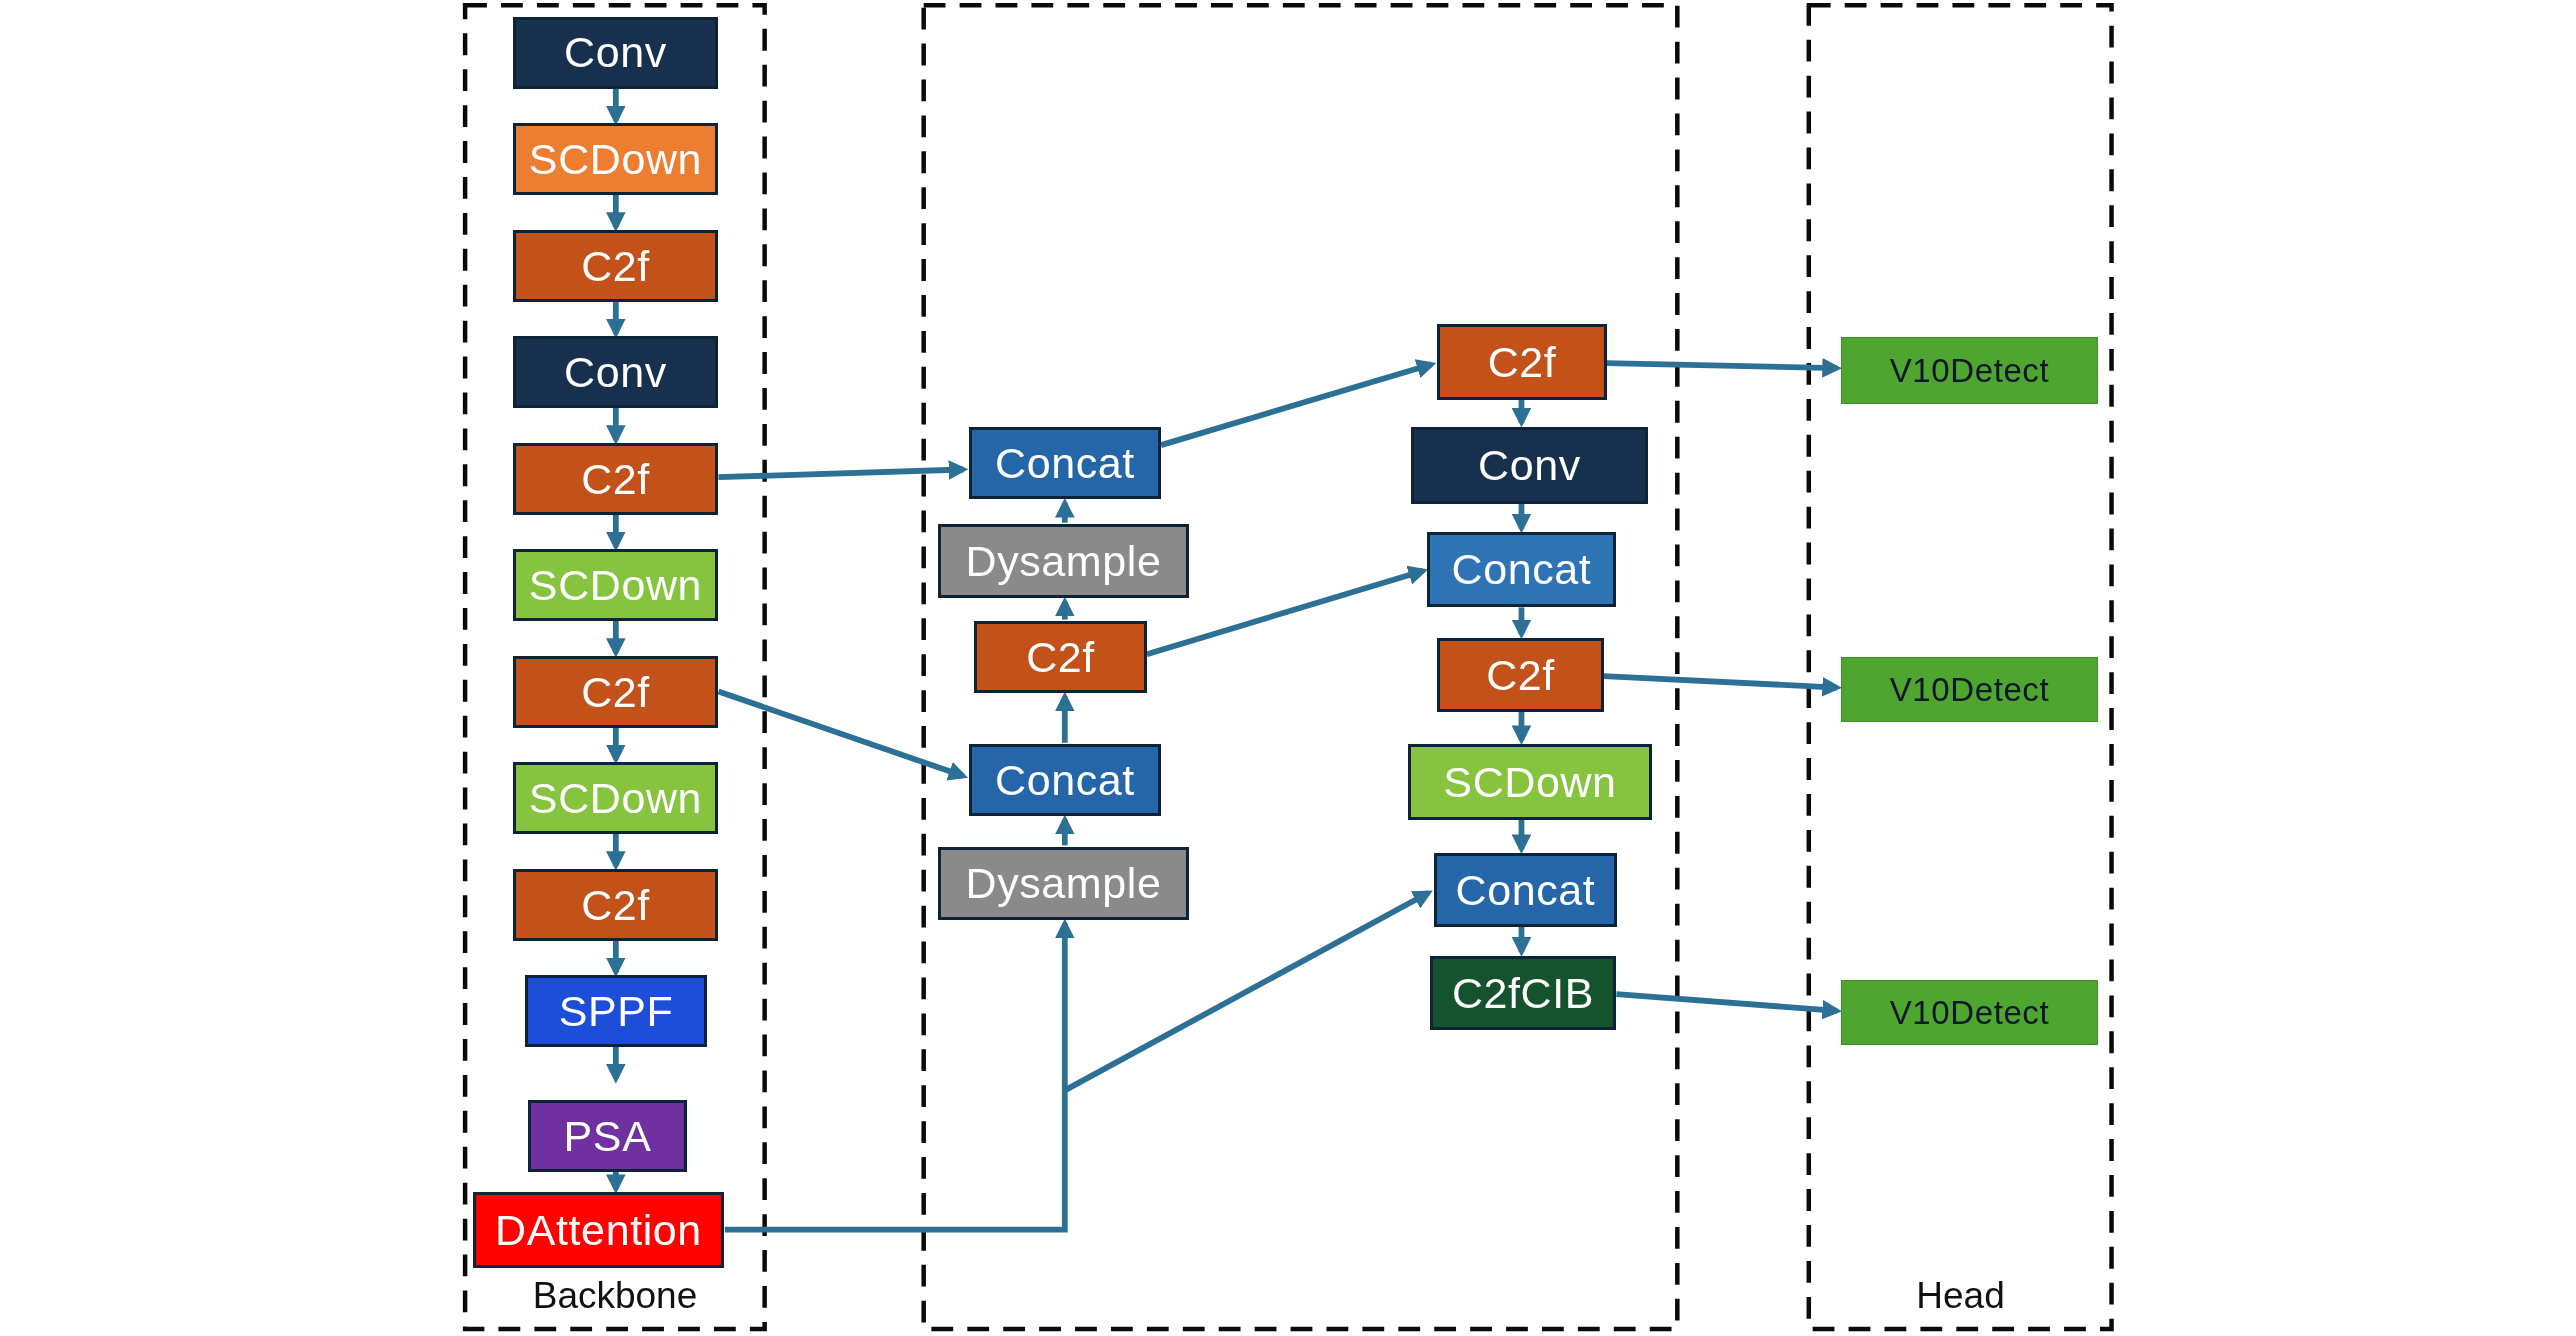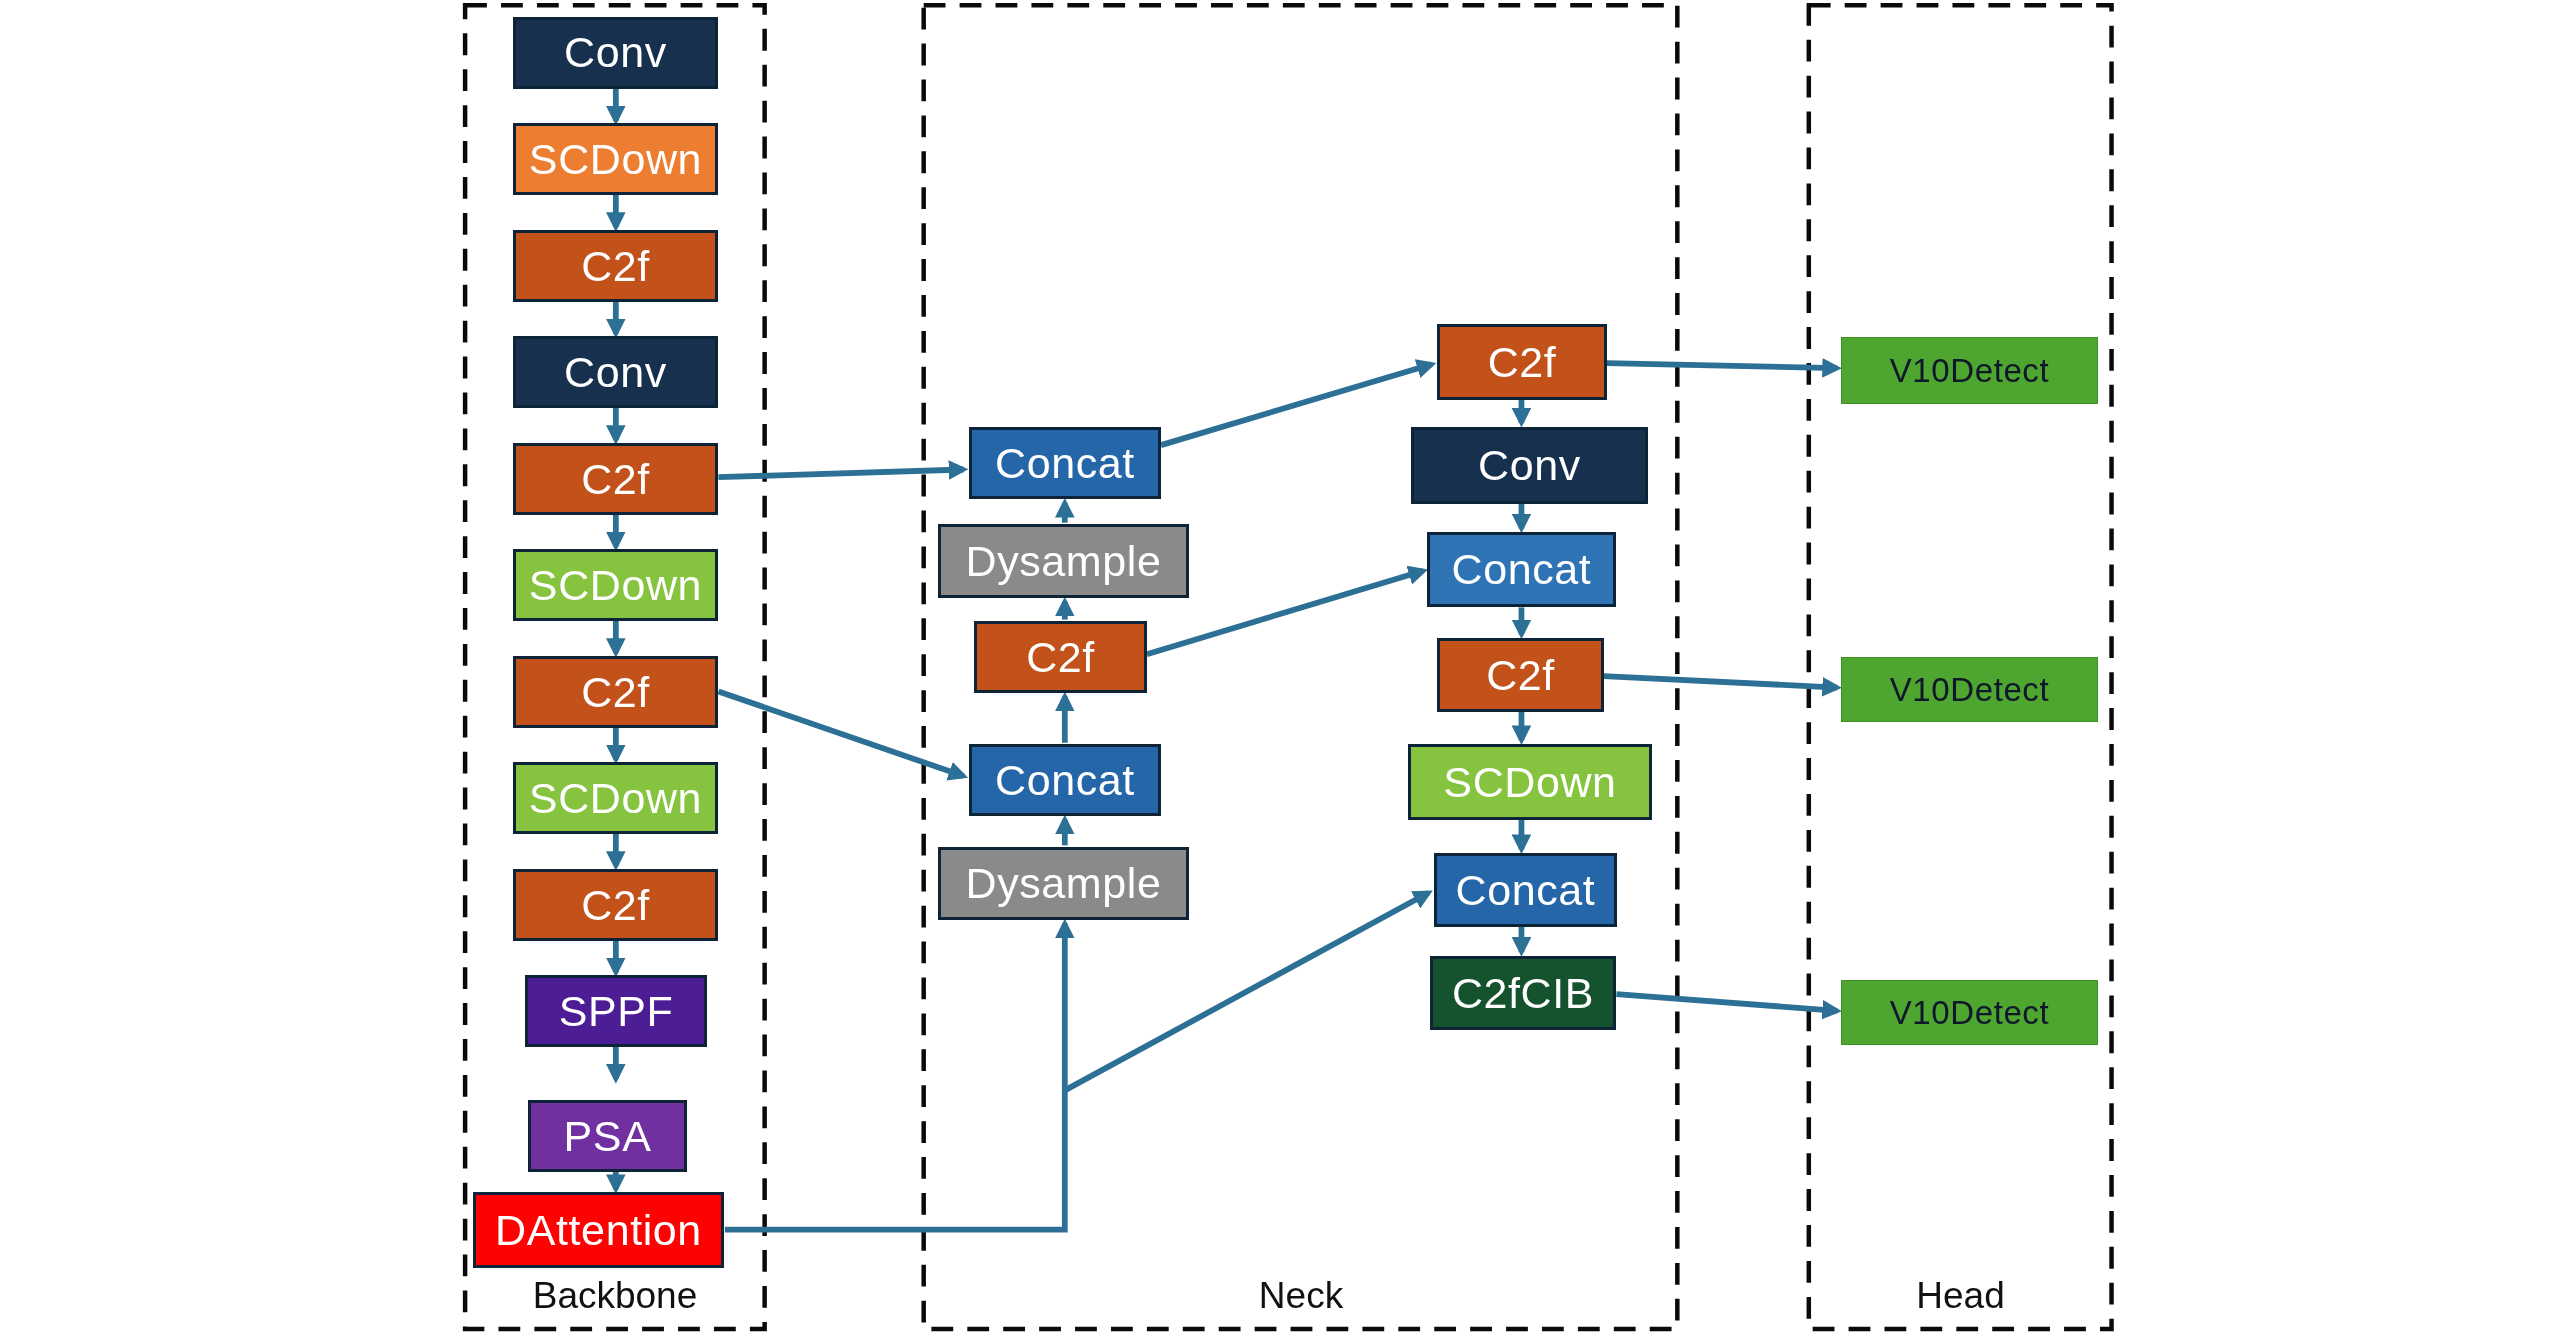--- a/index.html
+++ b/index.html
@@ -71,36 +71,35 @@
   <div id="nodes-layer">
       <div class="node" style="left: 513px; top: 16.7px; width: 205px; height: 72px; background: rgb(22, 48, 77);">Conv</div>
       <div class="node" style="left: 513px; top: 123px; width: 205px; height: 72px; background: rgb(237, 125, 49);">SCDown</div>
       <div class="node" style="left: 513px; top: 230px; width: 205px; height: 72px; background: rgb(194, 81, 26);">C2f</div>
       <div class="node" style="left: 513px; top: 336px; width: 205px; height: 72px; background: rgb(22, 48, 77);">Conv</div>
       <div class="node" style="left: 513px; top: 443px; width: 205px; height: 72px; background: rgb(194, 81, 26);">C2f</div>
       <div class="node" style="left: 513px; top: 549px; width: 205px; height: 72px; background: rgb(134, 196, 64);">SCDown</div>
       <div class="node" style="left: 513px; top: 656px; width: 205px; height: 72px; background: rgb(194, 81, 26);">C2f</div>
       <div class="node" style="left: 513px; top: 762px; width: 205px; height: 72px; background: rgb(134, 196, 64);">SCDown</div>
       <div class="node" style="left: 513px; top: 869px; width: 205px; height: 72px; background: rgb(194, 81, 26);">C2f</div>
-      <div class="node" style="left: 525px; top: 975px; width: 182px; height: 72px; background: #4c1d95;">SPPF</div>
+      <div class="node" style="left: 525px; top: 975px; width: 182px; height: 72px; background: #1d4ed8;">SPPF</div>
       <div class="node" style="left: 528px; top: 1081px; width: 159px; height: 72px; background: rgb(112, 48, 160); margin-top: 19px;">PSA</div>
       <div class="node" style="left: 473px; top: 1192px; width: 251px; height: 76px; background: rgb(254, 2, 2);">DAttention</div>
       <div class="node" style="left: 969px; top: 427px; width: 192px; height: 72px; background: rgb(37, 102, 168);">Concat</div>
       <div class="node" style="left: 938px; top: 524px; width: 251px; height: 74px; background: rgb(138, 138, 138);">Dysample</div>
       <div class="node" style="left: 974px; top: 621px; width: 173px; height: 72px; background: rgb(194, 81, 26);">C2f</div>
       <div class="node" style="left: 969px; top: 744px; width: 192px; height: 72px; background: rgb(37, 102, 168);">Concat</div>
       <div class="node" style="left: 938px; top: 847px; width: 251px; height: 73px; background: rgb(138, 138, 138);">Dysample</div>
       <div class="node" style="left: 1437px; top: 324px; width: 170px; height: 76px; background: rgb(194, 81, 26);">C2f</div>
       <div class="node" style="left: 1411px; top: 427px; width: 237px; height: 77px; background: rgb(22, 48, 77);">Conv</div>
       <div class="node" style="left: 1427px; top: 532px; width: 189px; height: 75px; background: rgb(46, 116, 181);">Concat</div>
       <div class="node" style="left: 1437px; top: 638px; width: 167px; height: 74px; background: rgb(194, 81, 26);">C2f</div>
       <div class="node" style="left: 1408px; top: 744px; width: 244px; height: 76px; background: rgb(134, 196, 64);">SCDown</div>
       <div class="node" style="left: 1434px; top: 853px; width: 183px; height: 74px; background: rgb(37, 102, 168);">Concat</div>
       <div class="node" style="left: 1430px; top: 956px; width: 186px; height: 74px; background: #14532d;">C2fCIB</div>
       <div class="node detect" style="left: 1841px; top: 337px; width: 257px; height: 67px; background: rgb(78, 165, 47);">V10Detect</div>
       <div class="node detect" style="left: 1841px; top: 657px; width: 257px; height: 65px; background: rgb(78, 165, 47);">V10Detect</div>
       <div class="node detect" style="left: 1841px; top: 980px; width: 257px; height: 65px; background: rgb(78, 165, 47);">V10Detect</div>
     </div>
   <div class="section-label label-backbone">Backbone</div>
-  <div class="section-label label-neck">Neck</div>
   <div class="section-label label-head">Head</div>
 </div>
 
 
 </body></html>

